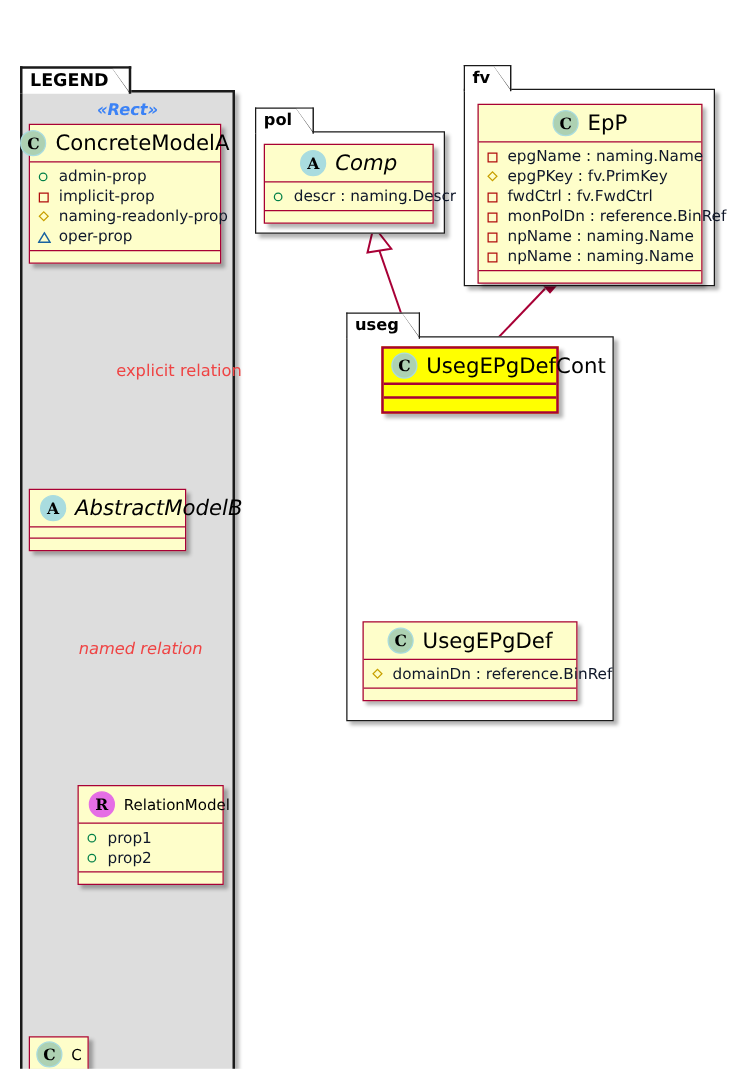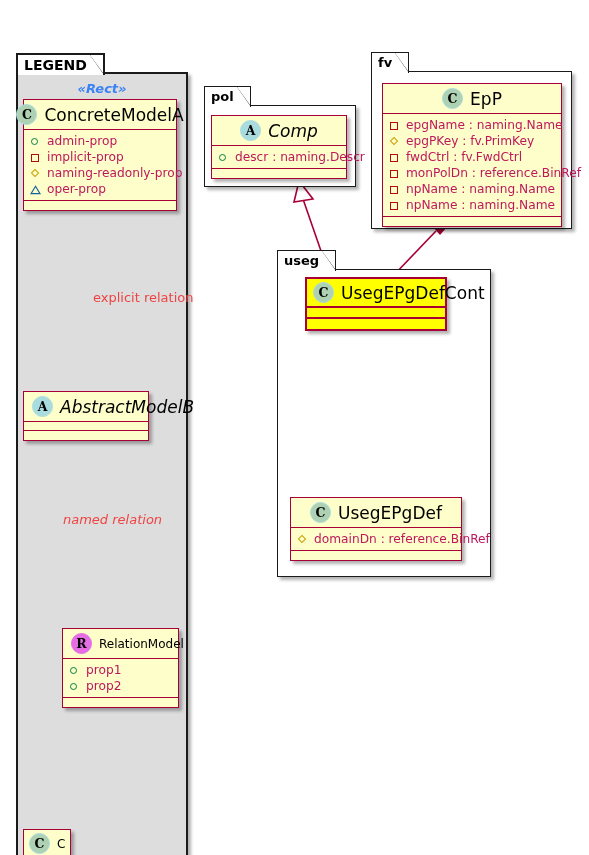--- a/index.html
+++ b/index.html
@@ -154,21 +154,21 @@
   .cls.highlight .cls-attrs { border-bottom: 2px solid #a80036; }
   .cls-attrs.empty { padding: 0; height: 8px; }
   .cls-methods { height: 9px; }
   .cls.highlight .cls-methods { height: 10px; }
 
   .attr {
     display: flex;
     align-items: center;
     gap: 6px;
     font-size: 12.2px;
-    color: #be185d;
+    color: #0f172a;
     line-height: 16px;
     white-space: nowrap;
   }
   .vis {
     width: 11px; height: 11px;
     flex: 0 0 auto;
     display: inline-block;
     position: relative;
   }
   

